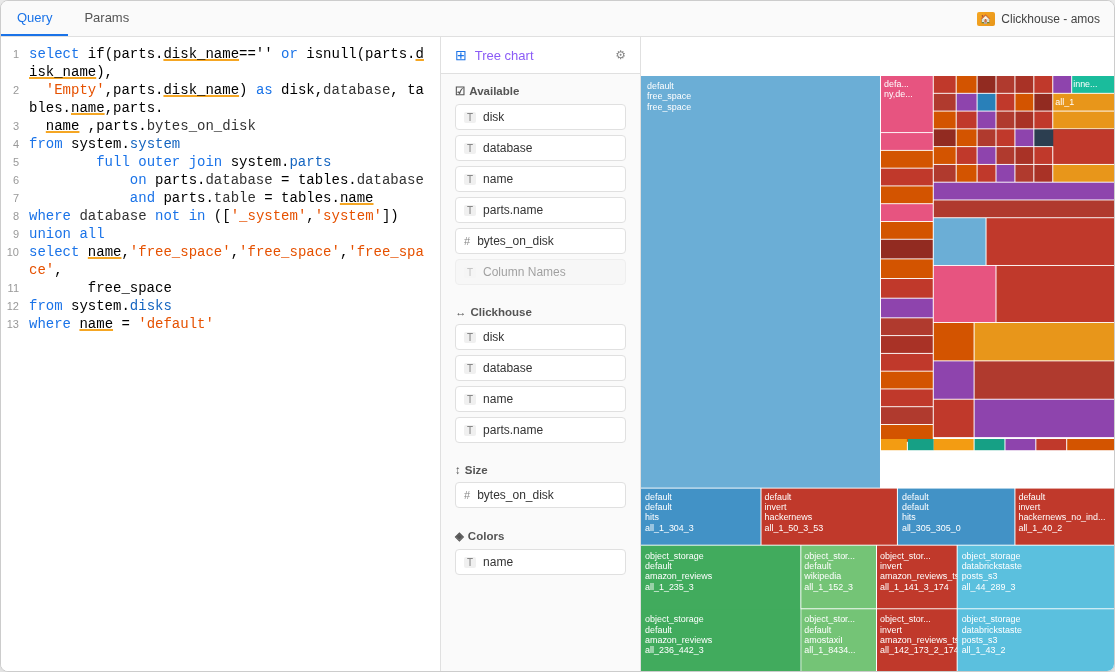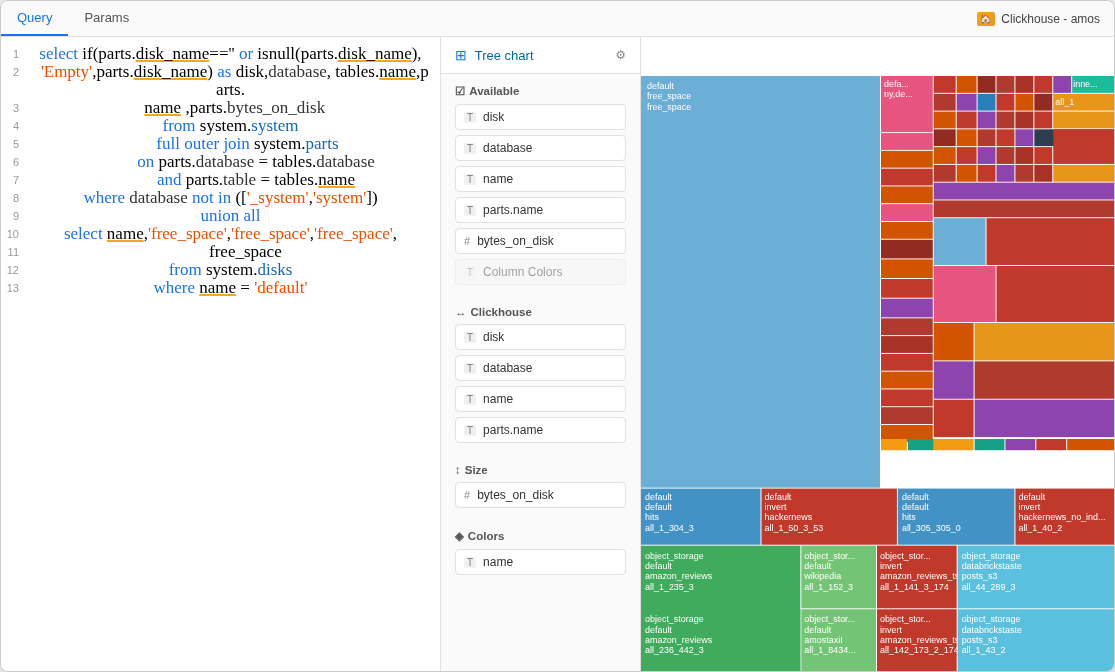--- a/index.html
+++ b/index.html
@@ -90,26 +90,25 @@
       width: 28px;
       min-width: 28px;
       color: #999;
       text-align: right;
       padding-right: 10px;
       font-size: 11px;
       user-select: none;
     }
     .line-code {
       flex: 1;
-      font-family: Liberation Serif, serif;
-      font-size: 17px;
+      font-family: Liberation Mono, monospace;
+      font-size: 14px;
       white-space: pre-wrap;
       word-break: break-all;
       padding-right: 8px;
-      text-align: center;
     }
     .kw { color: #1a73e8; }
     .str { color: #e65100; }
     .col { color: #333; font-weight: 500; }
     .tbl { color: #1565c0; }
     .underline { text-decoration: underline; text-decoration-color: #f5a623; text-decoration-thickness: 1.5px; }
     
     .right-content {
       display: flex;
       flex: 1;
@@ -132,21 +131,21 @@
       border-bottom: 1px solid #e0e0e0;
       background: #fff;
     }
     .config-header-icon {
       color: #1a73e8;
       font-size: 14px;
     }
     .config-header-title {
       font-size: 13px;
       font-weight: 500;
-      color: #0369a1;
+      color: #8b5cf6;
       flex: 1;
     }
     .config-gear {
       color: #888;
       cursor: pointer;
     }
     .config-section {
       padding: 10px 14px 6px;
     }
     .section-title {
@@ -328,21 +327,21 @@
           <div class="field-item">
             <span class="field-type-t">T</span>
             <span class="field-name">parts.name</span>
           </div>
           <div class="field-item">
             <span class="field-type-hash">#</span>
             <span class="field-name">bytes_on_disk</span>
           </div>
           <div class="field-item disabled">
             <span class="field-type-t">T</span>
-            <span class="field-name">Column Colors</span>
+            <span class="field-name">Column Names</span>
           </div>
         </div>
 
         <div class="config-section">
           <div class="section-title">
             <span>↔</span>
             <span>Clickhouse</span>
           </div>
           <div class="field-item">
             <span class="field-type-t">T</span>

